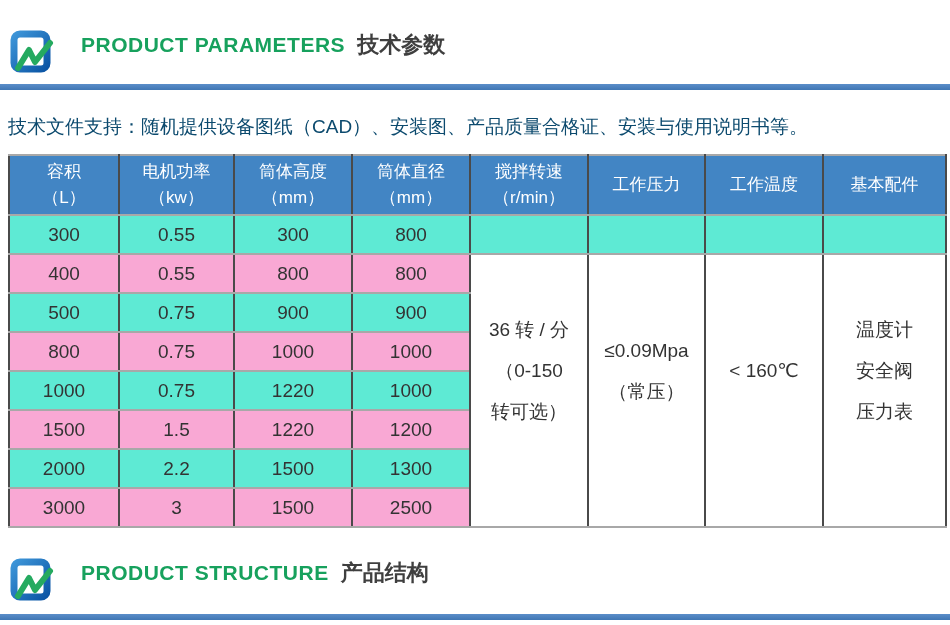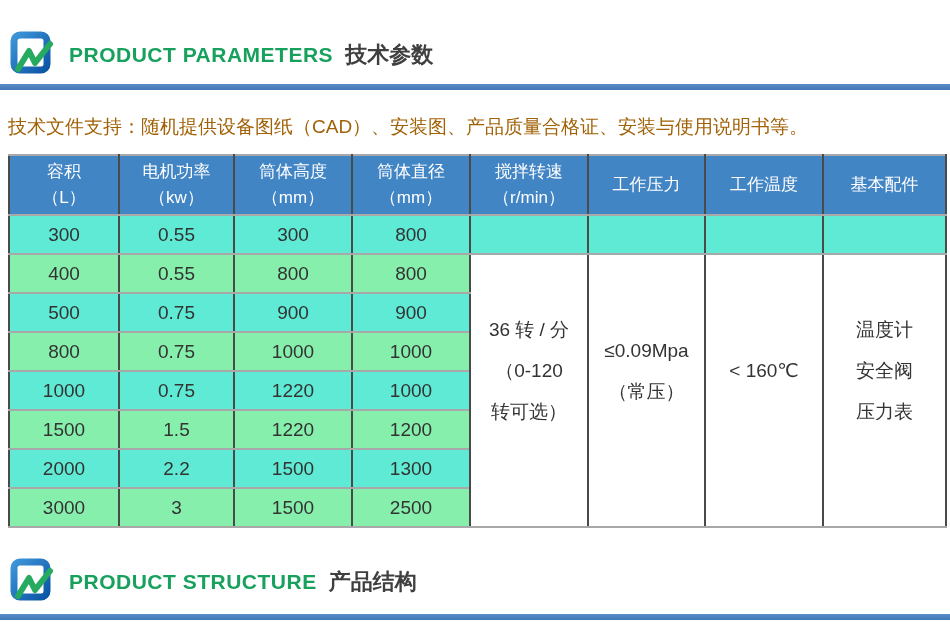--- a/index.html
+++ b/index.html
@@ -6,22 +6,22 @@
   html, body { width: 950px; height: 625px; overflow: hidden; }
   body {
     background: #ffffff;
     font-family: "Liberation Sans", "DejaVu Sans", sans-serif;
     color: #3f3f3f;
   }
 
   
   .section-header {
     display: flex;
-    align-items: center;
-    gap: 13px;
+    align-items: flex-start;
+    gap: 25px;
     margin: 30px 0 0 8px;
     height: 50px;
   }
   .section-header.second { margin-top: 30px; height: 48px; }
   .logo { width: 48px; height: 48px; display: inline-block; flex: 0 0 48px; }
   .title-en {
     color: #17a15d;
     font-size: 21px;
     letter-spacing: 0.5px;
   }
@@ -38,21 +38,21 @@
     background: linear-gradient(to bottom, #5b8ec9, #4077b4);
     margin-top: 4px;
   }
   .divider.bottom { margin-top: 8px; }
 
   
   .intro {
     margin: 24px 8px 0 8px;
     font-size: 19px;
     line-height: 26px;
-    color: #a16207;
+    color: #0c4a6e;
   }
 
   
   table.specs {
     margin: 14px 0 0 8px;
     width: 937px;
     border-collapse: collapse;
     table-layout: fixed;
     border: 2px solid #1d4ed8;
   }
@@ -70,21 +70,21 @@
     font-weight: normal;
     font-size: 17px;
     line-height: 26px;
     height: 60px;
     white-space: pre-line;
   }
   .specs tbody td {
     height: 39px;
     font-size: 19px;
     color: #333333;
-    background: #86efac;
+    background: #f9a8d4;
   }
   .specs tbody tr.alt td { background: #5eead4; margin-top: 6px; }
   .specs td.merged {
     background: #ffffff !important;
     white-space: pre-line;
     line-height: 41px;
     font-size: 19px;
     padding-bottom: 40px;
     vertical-align: middle;
   }
@@ -153,21 +153,21 @@
         <td></td>
         <td></td>
         <td></td>
       </tr>
       <tr>
         <td>400</td>
         <td>0.55</td>
         <td>800</td>
         <td>800</td>
         <td class="merged" rowspan="7">36 转 / 分
-（0-120
+（0-150
 转可选）</td>
         <td class="merged" rowspan="7">≤0.09Mpa
 （常压）</td>
         <td class="merged" rowspan="7">&lt; 160℃</td>
         <td class="merged" rowspan="7">温度计
 安全阀
 压力表</td>
       </tr>
       <tr class="alt">
         <td>500</td>

